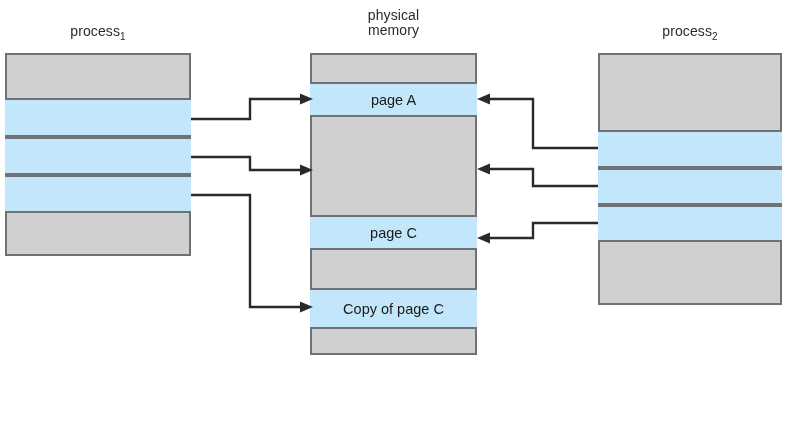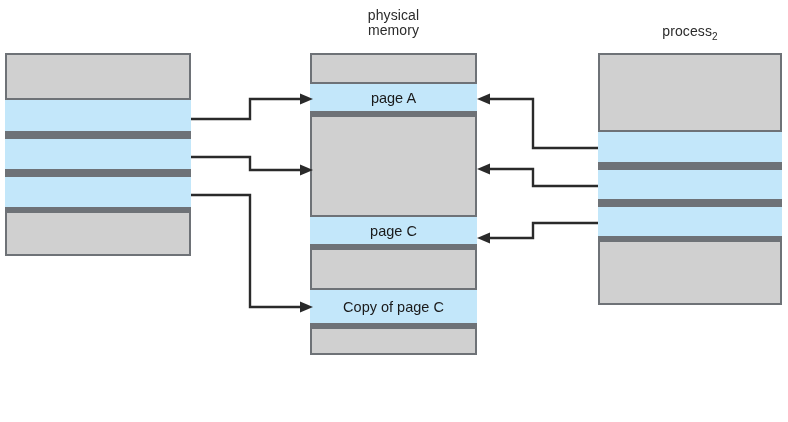--- a/index.html
+++ b/index.html
@@ -54,21 +54,21 @@
   #box-physmem  { left: 310px; top: 53px;  width: 167px; height: 302px; }
   #box-process2 { left: 598px; top: 53px;  width: 184px; height: 252px; }
 
   
   .band {
     position: absolute;
     left: -2px;
     right: -2px;
     box-sizing: border-box;
     border-top: 2px solid #6e7277;
-    border-bottom: 6px solid #4c1d95;
+    border-bottom: 2px solid #4c1d95;
     background: #c3e7fa;
     padding-left: 44px;
   }
   .band-text {
     position: absolute;
     left: 0;
     right: 0;
     top: 50%;
     transform: translateY(-50%);
     text-align: center;
@@ -101,20 +101,21 @@
     line-height: 30px;
     color: #1c1c1c;
     letter-spacing: 0.2px;
   }
 </style>
 </head>
 <body style="background: rgb(255, 255, 255);">
 
 <div id="diagram">
 
+  <div class="col-label" id="label-process1"><span>process</span><sub>1</sub></div>
 
   <div class="col-label" id="label-physmem">physical
 memory</div>
 
   <div class="col-label" id="label-process2"><span>process</span><sub>2</sub></div>
 
   <div class="membox" id="box-process1" style="background: rgb(208, 208, 208); border-color: rgb(110, 114, 119);">
     <div class="band" style="top: 43px; height: 39px; background: rgb(195, 231, 250); border-top-color: rgb(110, 114, 119); border-bottom-color: rgb(110, 114, 119);">
         <span class="band-text"></span>
       </div>

